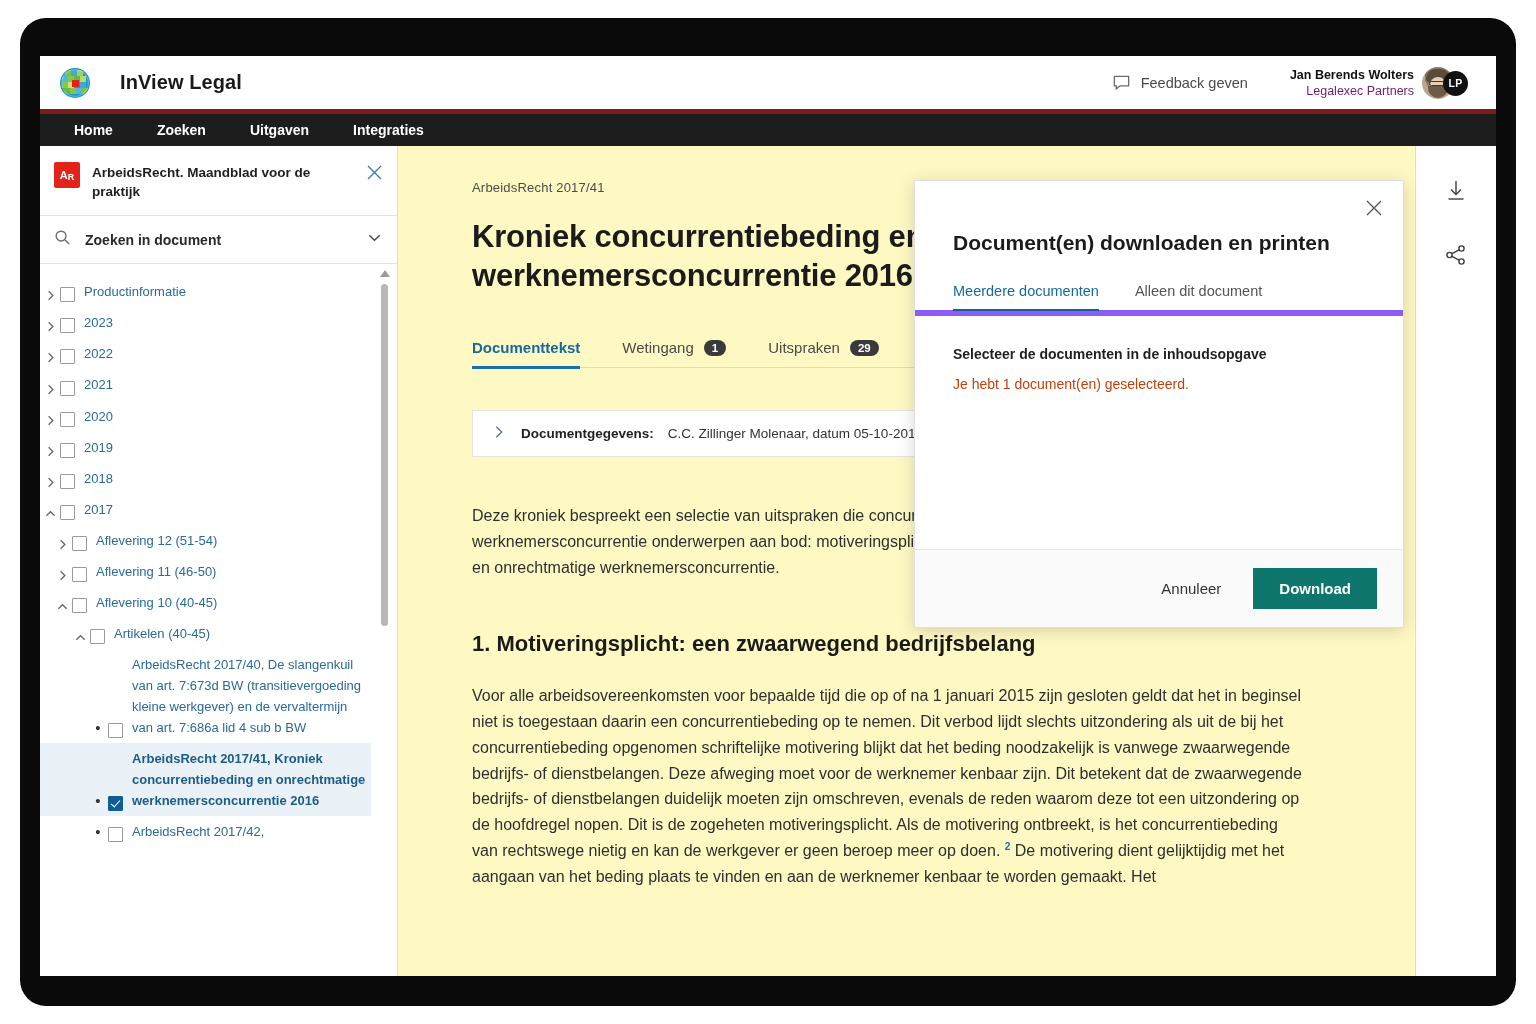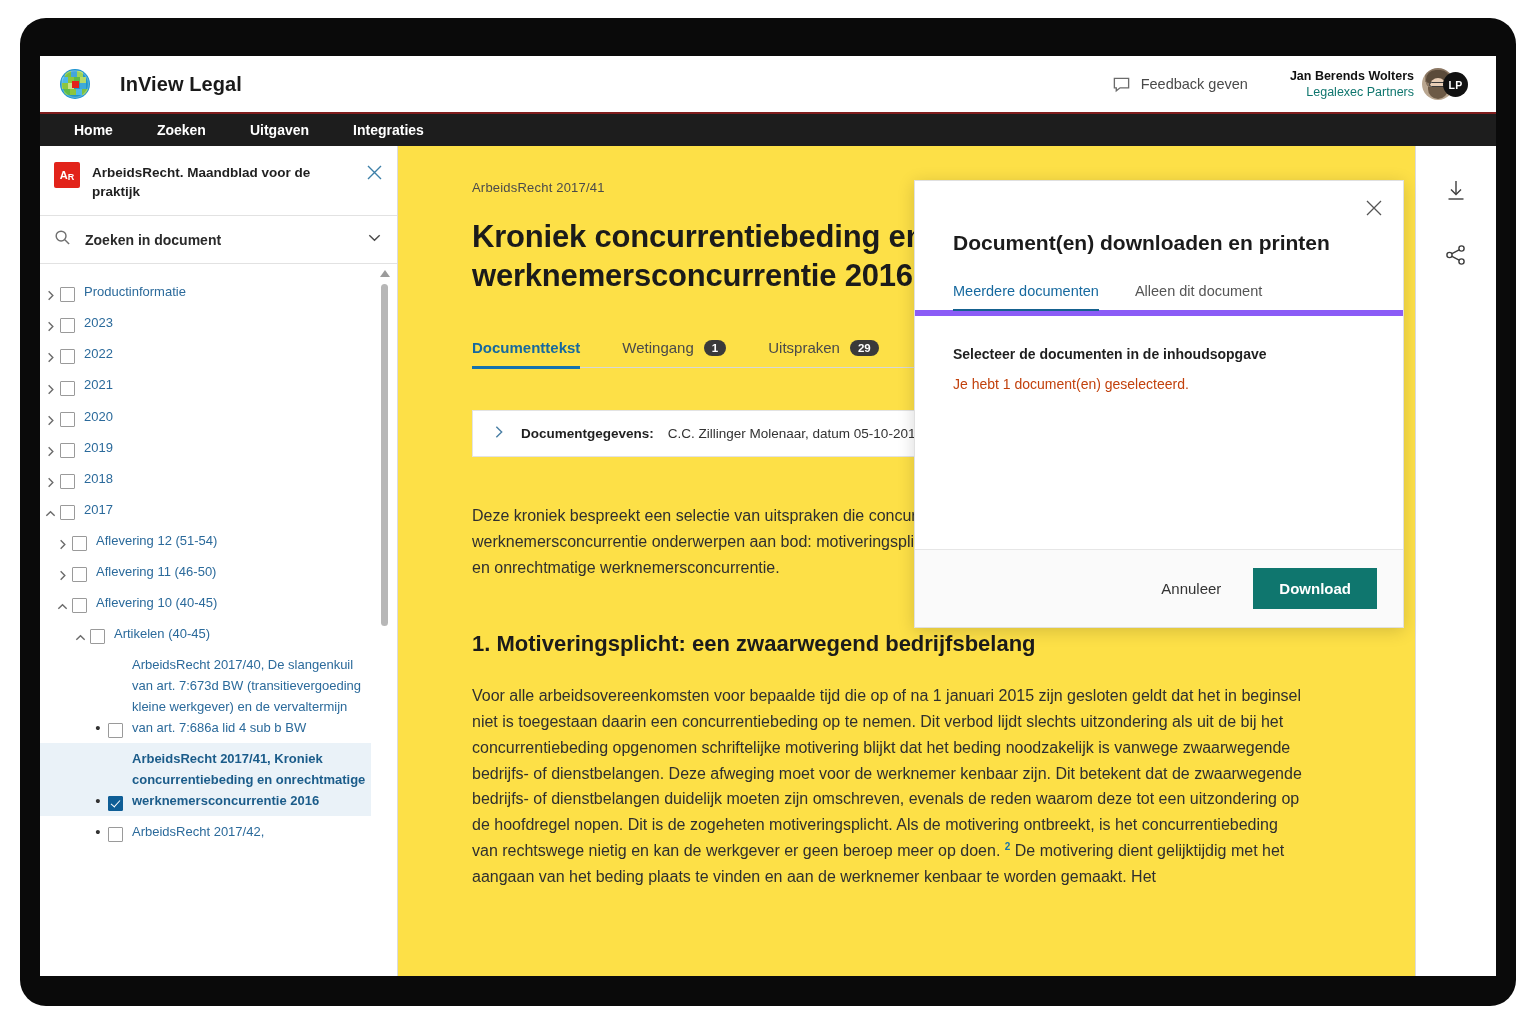--- a/index.html
+++ b/index.html
@@ -30,21 +30,21 @@
     overflow: hidden;
   }
 
   
   .topbar {
     position: relative;
     height: 58px;
     background: #ffffff;
     display: flex; align-items: center;
     padding: 0 28px 0 12px;
-    border-bottom: 2px solid #7f1d1d;
+    border-bottom: 5px solid #7f1d1d;
   }
   .logo-wrap { width: 46px; display: flex; justify-content: center; align-items: center; }
   .logo {
     width: 30px; height: 30px; border-radius: 50%;
     position: relative; overflow: hidden;
     background: #1a93d1;
   }
   .brand {
     font-size: 20px; font-weight: bold; color: #1a1a1a;
     margin-left: 22px; letter-spacing: .1px;
@@ -53,21 +53,21 @@
     margin-left: auto; display: flex; align-items: center; gap: 42px;
   }
   .feedback {
     display: flex; align-items: center; gap: 10px;
     color: #4a4a4a; font-size: 14.5px;
   }
   .feedback svg { display: block; }
   .user { display: flex; align-items: center; gap: 0px; }
   .user-text { text-align: right; line-height: 1.28; margin-right: 8px; }
   .user-name { font-size: 12.5px; font-weight: bold; color: #111; }
-  .user-org { font-size: 12.5px; color: #0f766e; }
+  .user-org { font-size: 12.5px; color: #701a75; }
   .avatar-stack { position: relative; width: 46px; height: 32px; }
   .avatar {
     position: absolute; left: 0; top: 0;
     width: 32px; height: 32px; border-radius: 50%;
     background: radial-gradient(circle at 50% 32%, #e2d3c4 0 28%, #8a7662 29% 48%, #b9a690 49% 100%);
     overflow: hidden;
   }
   .avatar .hair {
     position: absolute; left: 4px; top: 2px; width: 24px; height: 13px;
     background: #5b4b3a; border-radius: 12px 12px 4px 4px;
@@ -200,21 +200,21 @@
     border-bottom: 7px solid #9b9b9b;
   }
   .tsb-thumb {
     position: absolute; left: 1px; top: 14px;
     width: 7px; height: 342px; background: #b7b7b7; border-radius: 4px;
   }
 
   
   .main {
     flex: 1; position: relative; overflow: hidden;
-    background: #fde047;
+    background: #fef9c3;
     border-right: 1px solid #dcdcdc;
   }
   .doc {
     padding: 34px 54px 0 74px;
   }
   .doc-kicker {
     font-size: 13px; color: #4b4b4b; letter-spacing: .2px;
   }
   .doc-title {
     font-size: 31px; font-weight: bold; color: #1b1b1b;

